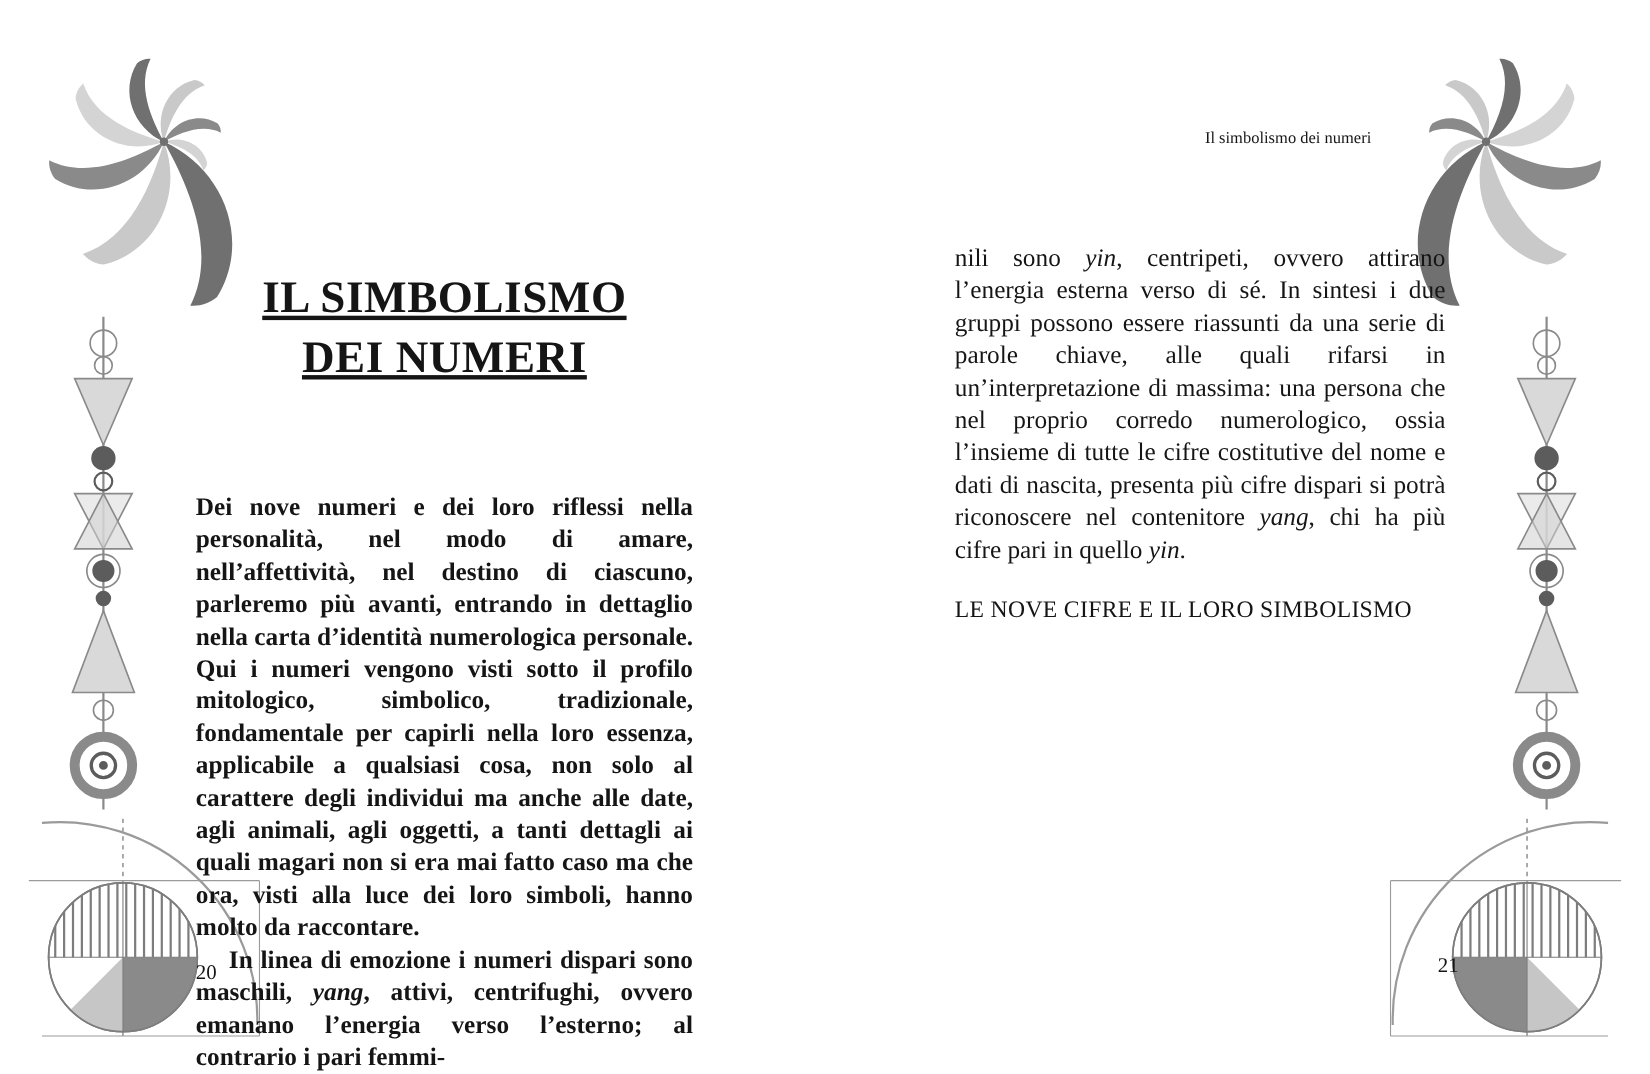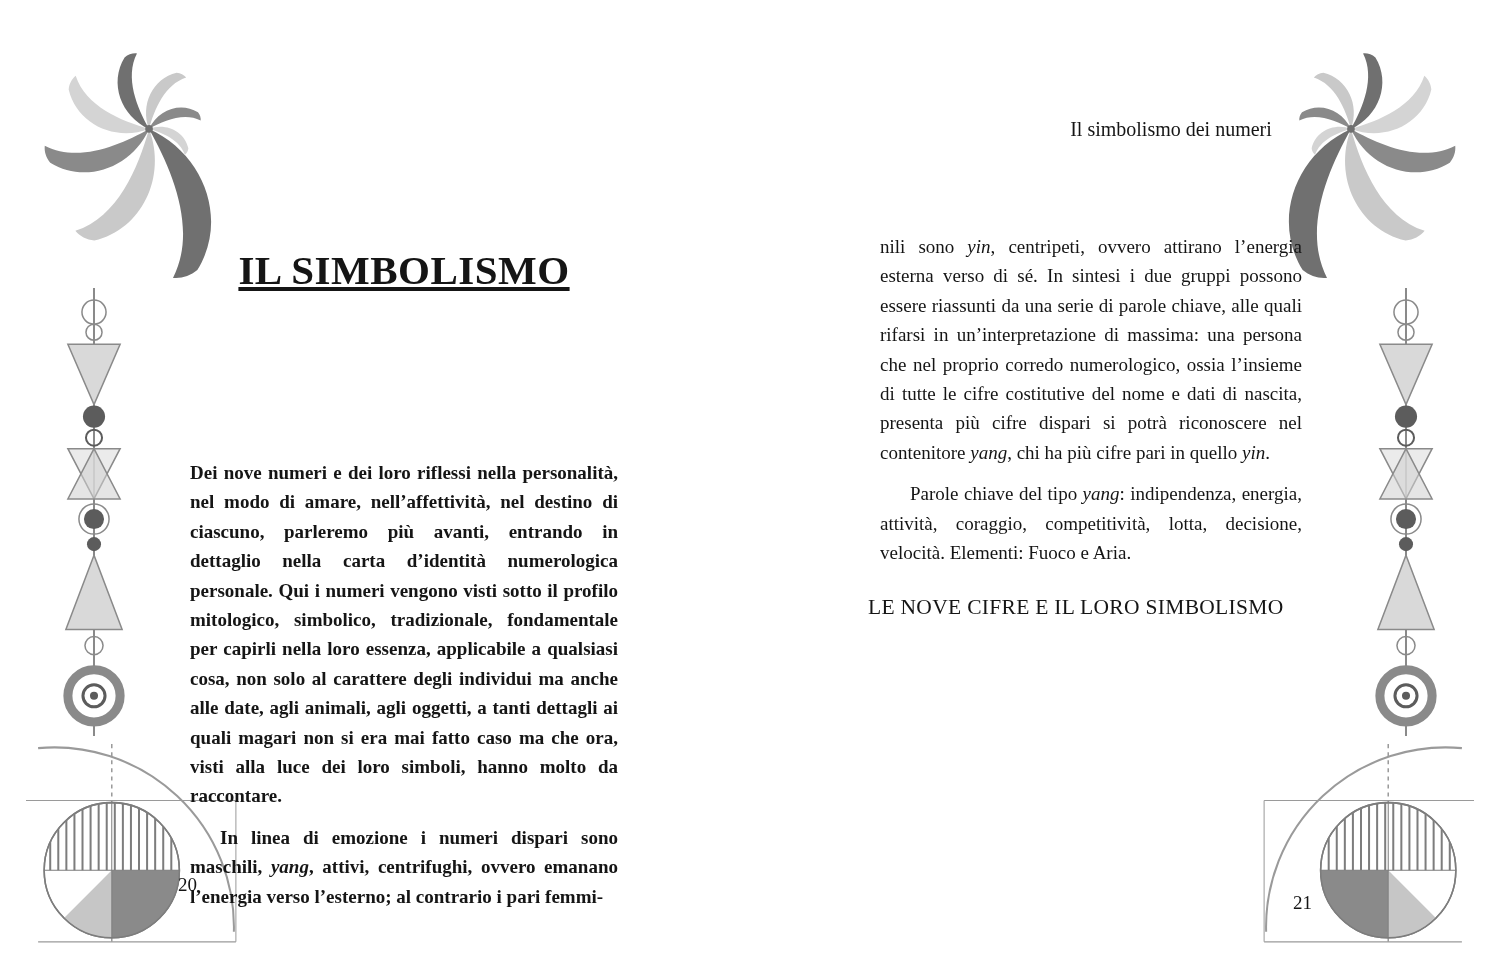--- a/index.html
+++ b/index.html
@@ -6,36 +6,36 @@
   .spread{
     position:relative;width:1500px;height:976px;background:#ffffff;overflow:hidden;
     font-family:"Liberation Serif", serif;color:#151515;
   }
   
   .title{
     position:absolute;left:178px;top:216px;width:452px;text-align:center;
     font-size:41px;font-weight:700;line-height:54px;letter-spacing:.5px;text-decoration:underline;
   }
   .running-head{
-    position:absolute;left:1040px;top:118px;width:262px;text-align:center;font-size:20px;
+    position:absolute;left:1040px;top:118px;width:262px;text-align:center;font-size:15px;
   }
   .left-body{position:absolute;left:178px;top:446px;width:452px;font-weight:bold;}
   .right-body{position:absolute;left:868px;top:220px;width:446px;}
   p.body-para{
-    margin:12px;font-size:19px;line-height:29.4px;text-align:justify;
+    margin:0;font-size:23px;line-height:29.4px;text-align:justify;
     hyphens:auto;-webkit-hyphens:auto;
   }
   p.body-para.indent{text-indent:30px;}
   em{font-style:italic;}
   .section-heading{
     font-size:21.5px;font-weight:400;margin:27px 0 13px 0;letter-spacing:.3px;line-height:26px;
   }
   .pagenum{position:absolute;font-size:19px;font-weight:400;}
   .pagenum.pn-left{left:178px;top:874px;}
-  .pagenum.pn-right{right:188px;top:868px;margin-top:24px;}
+  .pagenum.pn-right{right:174px;top:868px;}
   
   .orn{position:absolute;}
   .orn svg{display:block;width:100%;height:100%;}
   .spiral-tl{left:40px;top:46px;width:192px;height:238px;}
   .spiral-tr{left:1268px;top:46px;width:192px;height:238px;transform:scaleX(-1);}
   .emblem-l{left:52px;top:286px;width:84px;height:452px;}
   .emblem-r{left:1364px;top:286px;width:84px;height:452px;transform:scaleX(-1);}
   .corner-bl{left:26px;top:744px;width:222px;height:202px;}
   .corner-br{left:1252px;top:744px;width:222px;height:202px;transform:scaleX(-1);}
 </style>
@@ -161,34 +161,34 @@
         <path d="M85 125 L85 192 A67 67 0 0 1 38 172 Z" fill="#c6c6c6"></path>
       </g>
       <circle cx="85" cy="125" r="67" fill="none" stroke="#7d7d7d" stroke-width="1.5"></circle>
       <line x1="18" y1="125" x2="152" y2="125" stroke="#7d7d7d" stroke-width="1"></line>
       <line x1="85" y1="58" x2="85" y2="192" stroke="#7d7d7d" stroke-width="1"></line>
     </svg>
   </div>
 
   <h1 class="title">
     <span>IL SIMBOLISMO</span><br>
+    <span>DEI NUMERI</span>
   </h1>
 
   <div class="left-body">
       <p class="body-para"><span>Dei nove numeri e dei loro riflessi nella personalità, nel modo di amare, nell’affettività, nel destino di ciascuno, parleremo più avanti, entrando in dettaglio nella carta d’identità numerologica personale. Qui i numeri vengono visti sotto il profilo mitologico, simbolico, tradizionale, fondamentale per capirli nella loro essenza, applicabile a qualsiasi cosa, non solo al carattere degli individui ma anche alle date, agli animali, agli oggetti, a tanti dettagli ai quali magari non si era mai fatto caso ma che ora, visti alla luce dei loro simboli, hanno molto da raccontare.</span></p>
       <p class="body-para indent"><span>In linea di emozione i numeri dispari sono maschili, </span><em>yang</em><span>, attivi, centrifughi, ovvero emanano l’energia verso l’esterno; al contrario i pari femmi-</span></p>
     </div>
 
   <div class="pagenum pn-left">20</div>
 
   <div class="running-head">Il simbolismo dei numeri</div>
 
   <div class="right-body">
     <div>
         <p class="body-para"><span>nili sono </span><em>yin</em><span>, centripeti, ovvero attirano l’energia esterna verso di sé. In sintesi i due gruppi possono essere riassunti da una serie di parole chiave, alle quali rifarsi in un’interpretazione di massima: una persona che nel proprio corredo numerologico, ossia l’insieme di tutte le cifre costitutive del nome e dati di nascita, presenta più cifre dispari si potrà riconoscere nel contenitore </span><em>yang</em><span>, chi ha più cifre pari in quello </span><em>yin</em><span>.</span></p>
-        <p class="body-para indent"><span>Parole chiave del tipo </span><em>yang</em><span>: indipendenza, energia, attività, coraggio, competitività, lotta, decisione, velocità. Elementi: Fuoco e Aria.</span></p>
       </div>
     <h2 class="section-heading">LE NOVE CIFRE E IL LORO SIMBOLISMO</h2>
   </div>
 
   <div class="pagenum pn-right">21</div>
 
 </div>
 
 </body></html>

